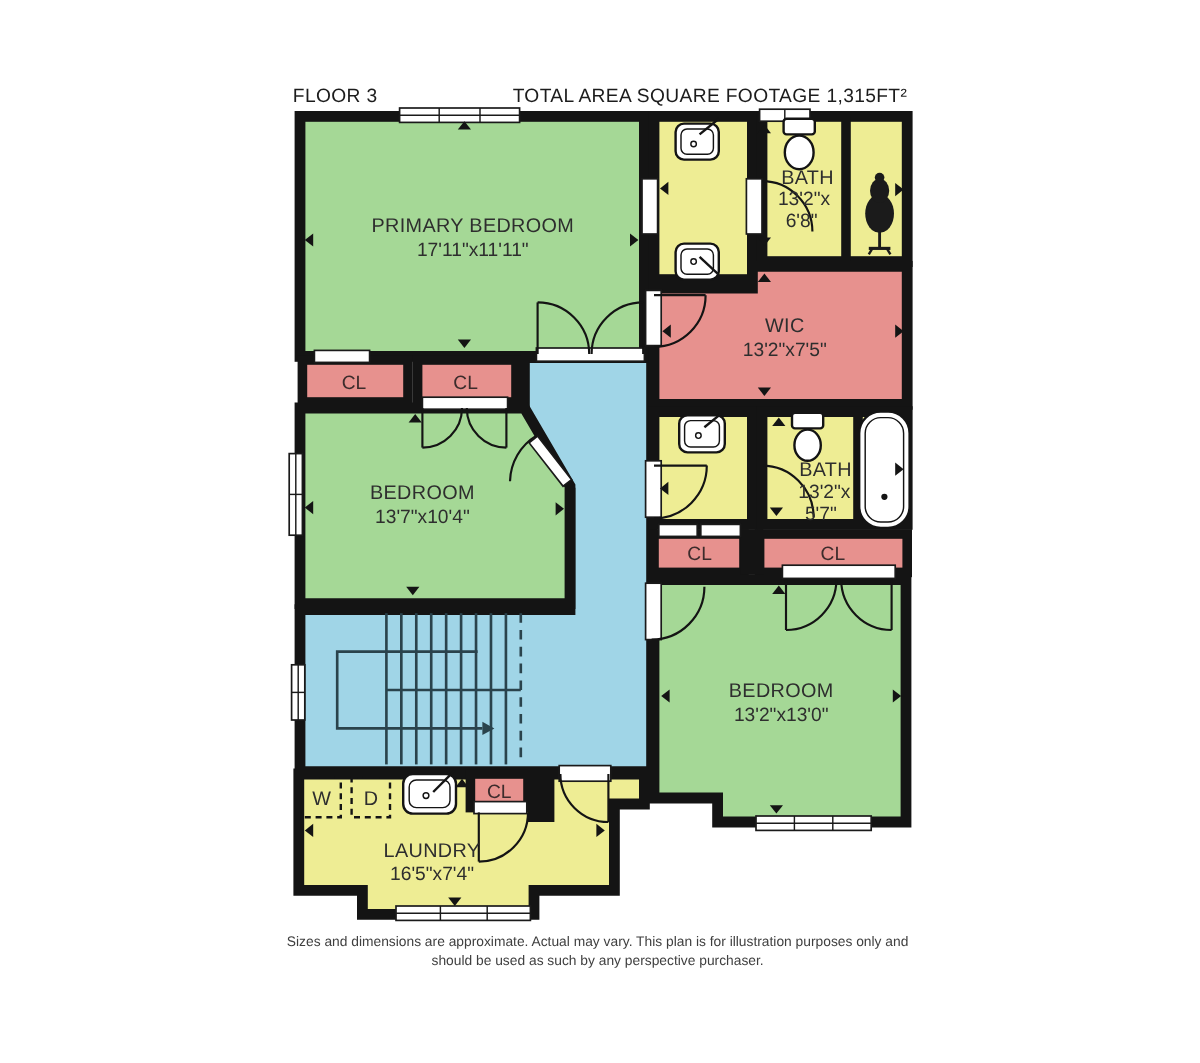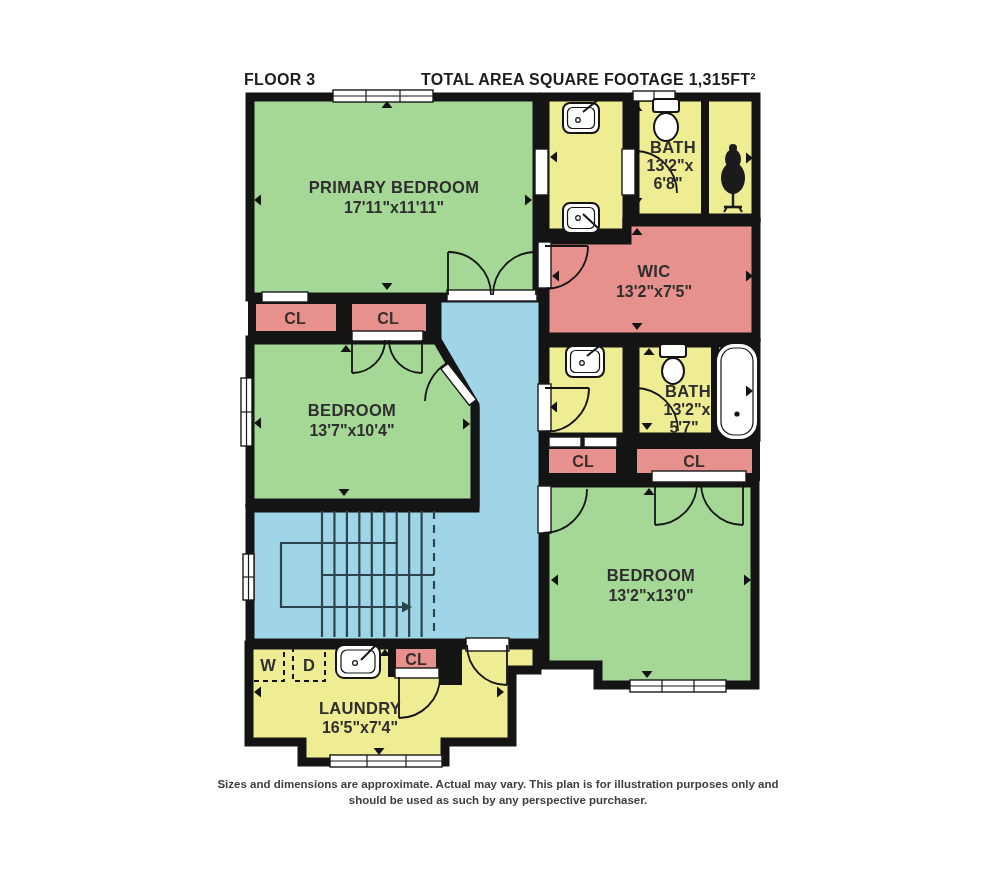--- a/index.html
+++ b/index.html
@@ -1,16 +1,16 @@
 <!DOCTYPE html>
 <html><head>
 <meta charset="utf-8">
 <style>
   html,body{margin:0;padding:0;background:#ffffff;}
-  #stage{position:relative;width:1000px;height:886px;background:#ffffff;overflow:hidden;font-weight:bold;}
+  #stage{position:relative;width:1000px;height:886px;background:#ffffff;overflow:hidden;}
   svg{display:block;}
   text{font-family:"Liberation Sans", sans-serif;fill:#2e2e2e;}
   .hdr{font-size:16px;fill:#1c1c1c;letter-spacing:.3px;}
   .roomname{font-size:16.5px;letter-spacing:.3px;}
   .roomdims{font-size:16px;}
   .cltxt{font-size:16px;fill:#3d2c2c;}
   .wdtxt{font-size:16.5px;fill:#2e2e2e;}
   .foot{font-size:11.5px;fill:#3f3f3f;}
   .room{stroke:#141414;stroke-width:9;stroke-linejoin:miter;}
   .room8{stroke:#141414;stroke-width:8;stroke-linejoin:miter;}

